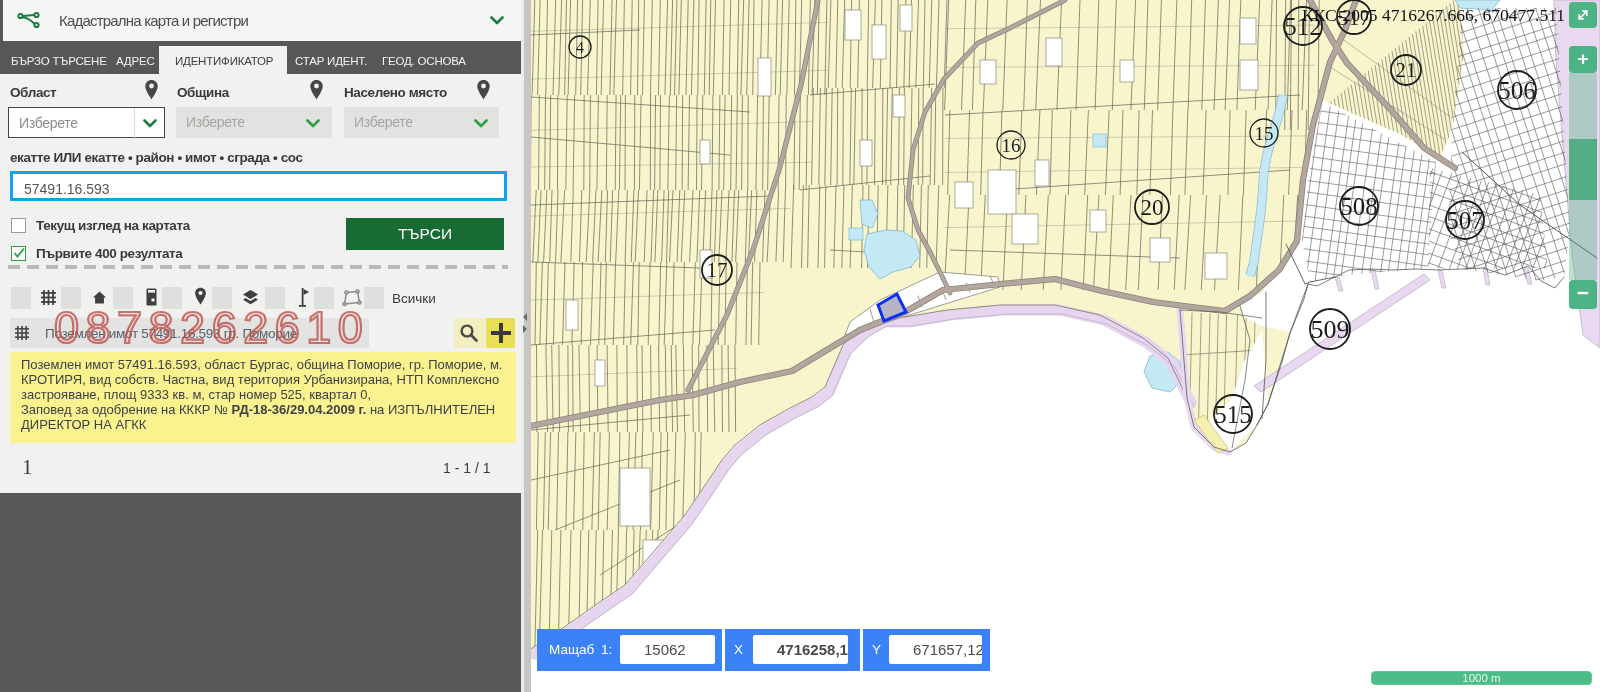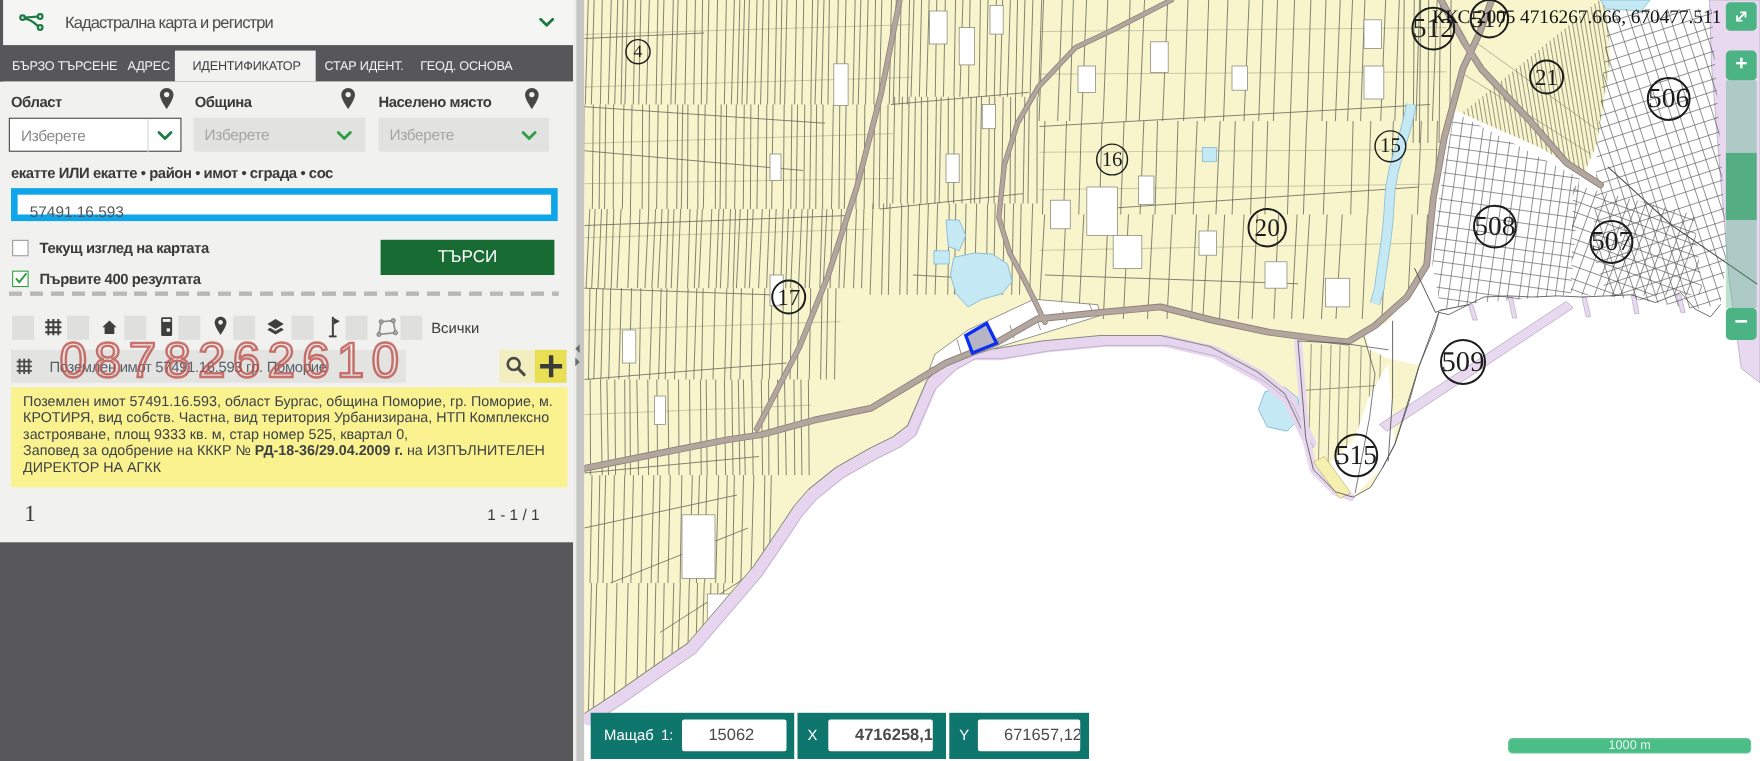--- a/index.html
+++ b/index.html
@@ -10,39 +10,39 @@
 #sidebar::before{content:"";position:absolute;left:0;top:0;width:3px;height:74px;background:#57575a}
 #tabs{position:absolute;left:0;top:41px;width:521px;height:33px;background:#57575a}
 .tab{position:absolute;top:14px;font-size:11.5px;color:#f2f2f2;letter-spacing:-0.2px}
 #tabactive{position:absolute;left:159px;top:5px;width:128px;height:28px;background:#f1f1ef}
 #tabactive span{position:absolute;left:16px;top:9px;font-size:11.5px;letter-spacing:-0.2px;color:#3e3e40}
 #form{position:absolute;left:0;top:0;width:521px;height:692px}
 .lbl{position:absolute;font-size:13.5px;letter-spacing:-0.4px;font-weight:bold;color:#3a3a3a}
 .sel{position:absolute;height:31px}
 .sel span{position:absolute;left:10px;top:7px;font-size:14px;letter-spacing:-0.3px}
 .seldiv{position:absolute;right:29px;top:0;width:1px;height:31px;background:#d8d8d8}
-#bigin{position:absolute;left:10px;top:171px;width:497px;height:30px;background:#fff;border:6px solid #0ea5e9;font-size:14px;color:#555;padding:7px 0 0 11px}
+#bigin{position:absolute;left:10px;top:171px;width:497px;height:30px;background:#fff;border:3px solid #0ea5e9;font-size:14px;color:#555;padding:7px 0 0 11px}
 .cb{position:absolute;width:15px;height:15px;background:#fff;border:1.5px solid #9a9a9a}
 #srchbtn{position:absolute;left:346px;top:218px;width:158px;height:32px;background:#176b33;color:#fff;font-size:15.5px;text-align:center;padding-top:7px}
 #dash{position:absolute;left:8px;top:265px;width:500px;height:4px;background:repeating-linear-gradient(90deg,#b9b9b7 0,#b9b9b7 12px,transparent 12px,transparent 19px)}
 .isq{position:absolute;top:287px;width:20px;height:22px;background:#dfdfdd}
 #resrow{position:absolute;left:10px;top:318px;width:359px;height:30px;background:#e3e3e1}
 #restxt{position:absolute;left:35px;top:8px;font-size:13.5px;letter-spacing:-0.3px;color:#57616b}
 #srchbox{position:absolute;left:454px;top:318px;width:31px;height:30px;background:#f2eec0}
 #plusbox{position:absolute;left:486px;top:318px;width:29px;height:30px;background:#e8df55}
 #ybox{position:absolute;left:10px;top:352px;width:506px;height:91px;background:#faf18f;color:#3d4247;font-size:13px;line-height:14.9px;padding:6px 2px 0 11px}
 #pg1{position:absolute;left:22px;top:455px;font-family:"Liberation Serif",serif;font-size:21px;color:#3a3a3a}
 #pg2{position:absolute;left:443px;top:460px;font-size:14px;color:#3a3a3a}
 #darkbottom{position:absolute;left:0;top:493px;width:521px;height:199px;background:#58585a}
 #wmark{position:absolute;left:54px;top:302px;font-size:45px;letter-spacing:6.5px;color:transparent;-webkit-text-stroke:2.2px rgba(190,78,72,0.78)}
 #split{position:absolute;left:521px;top:0;width:10px;height:692px;background:#ececea;border-right:7px solid #c6c6c4}
 .mbtn{position:absolute;left:1569px;width:28px;height:26px;background:#4bb384;border-radius:4px}
 #slidertrack{position:absolute;left:1569px;top:73px;width:28px;height:207px;background:rgba(76,179,130,0.38)}
 #sliderthumb{position:absolute;left:1569px;top:139px;width:28px;height:61px;background:rgba(62,166,114,0.8)}
-.gbox{position:absolute;top:648px;height:42px;background:#0f766e}
+.gbox{position:absolute;top:629px;height:42px;background:#3b82f6}
 .gl{position:absolute;top:13px;color:#fff;font-size:13.5px}
 .gin{position:absolute;top:6px;height:29px;border:none;border-radius:2px;font-family:"Liberation Sans",sans-serif;font-size:15px;color:#4a4a4a;padding-left:24px}
 #ksel{position:absolute;left:155px;top:6px;width:118px;height:29px;background:#fff;border-radius:2px;font-size:15px;color:#333;padding:6px 0 0 10px}
 #scalepill{position:absolute;left:1371px;top:671px;width:221px;height:14px;background:#4bbd86;border:1px solid #66c697;border-radius:4px;font-size:11.5px;color:#e9f7ef;text-align:center;line-height:13px}
 </style></head><body>
 <div id="app">
     <svg id="map" width="1069" height="692" viewBox="531 0 1069 692">
       <rect x="531" y="0" width="1069" height="692" fill="#ffffff"></rect>
       <polygon points="531.0,649.0 560.0,630.0 600.0,602.0 625.0,585.0 655.0,550.0 685.0,515.0 710.0,478.0 722.0,460.0 735.0,445.0 760.0,425.0 790.0,408.0 812.0,397.0 825.0,387.0 843.0,345.0 862.0,327.0 880.0,317.0 905.0,317.0 947.0,310.0 1000.0,305.0 1055.0,305.0 1100.0,315.0 1143.0,338.0 1168.0,358.0 1187.0,398.0 1194.0,427.0 1214.0,447.0 1230.0,452.0 1246.0,443.0 1257.0,425.0 1268.0,404.0 1282.0,362.0 1290.0,333.0 1304.0,299.0 1308.0,284.0 1300.0,250.0 1297.0,241.0 1303.0,180.0 1313.0,125.0 1330.0,62.0 1345.0,30.0 1356.0,0.0 531.0,0.0" fill="#f8f5cd" stroke="none" stroke-width="0.8" opacity="1.0"></polygon>
       <polygon points="1356.0,0.0 1460.0,0.0 1464.0,55.0 1452.0,130.0 1440.0,158.0 1400.0,134.0 1354.0,114.0 1318.0,98.0 1330.0,62.0 1345.0,30.0" fill="#f8f5cd" stroke="none" stroke-width="0.8" opacity="1.0"></polygon>

